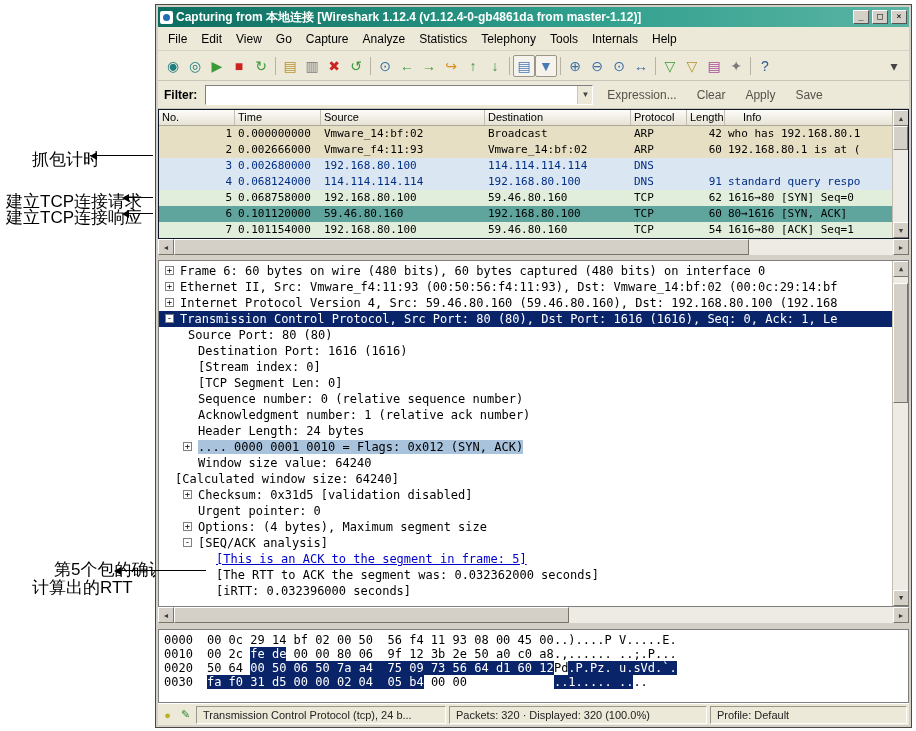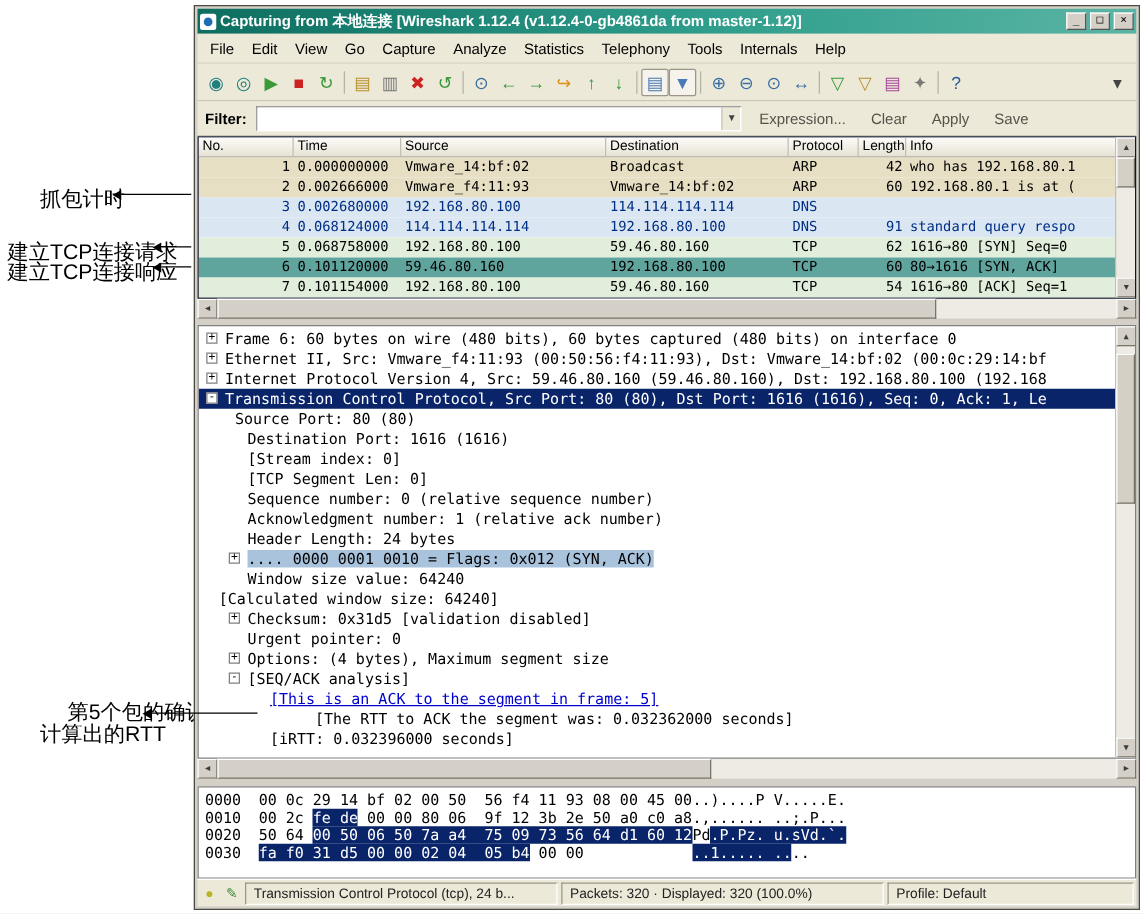--- a/index.html
+++ b/index.html
@@ -243,21 +243,21 @@
     </div>
 
     <div id="packet-list">
       <div id="pl-header">
           <div class="pl-hcell" style="width: 76px;">No.</div>
           <div class="pl-hcell" style="width: 86px;">Time</div>
           <div class="pl-hcell" style="width: 164px;">Source</div>
           <div class="pl-hcell" style="width: 146px;">Destination</div>
           <div class="pl-hcell" style="width: 56px;">Protocol</div>
           <div class="pl-hcell" style="width: 38px;">Length</div>
-          <div class="pl-hcell" style="width: 280px;">Info</div>
+          <div class="pl-hcell" style="width: 280px; margin-left: 15px;">Info</div>
         </div>
       <div id="pl-rows">
           <div class="pl-row arp">
             <div class="pl-cell" style="width: 76px; text-align: right;">1</div>
             <div class="pl-cell" style="width: 86px; text-align: left;">0.000000000</div>
             <div class="pl-cell" style="width: 164px; text-align: left;">Vmware_14:bf:02</div>
             <div class="pl-cell" style="width: 146px; text-align: left;">Broadcast</div>
             <div class="pl-cell" style="width: 56px; text-align: left;">ARP</div>
             <div class="pl-cell" style="width: 38px; text-align: right;">42</div>
             <div class="pl-cell" style="width: 280px; text-align: left;">who has 192.168.80.1</div>
@@ -349,21 +349,21 @@
           <div class="dt-line" style="padding-left: 39px;"><span class="dt-text">Acknowledgment number: 1    (relative ack number)</span></div>
           <div class="dt-line" style="padding-left: 39px;"><span class="dt-text">Header Length: 24 bytes</span></div>
           <div class="dt-line" style="padding-left: 39px;"><span class="dt-toggle" style="left: 24px;">+</span><span class="dt-text dt-field">.... 0000 0001 0010 = Flags: 0x012 (SYN, ACK)</span></div>
           <div class="dt-line" style="padding-left: 39px;"><span class="dt-text">Window size value: 64240</span></div>
           <div class="dt-line" style="padding-left: 16px;"><span class="dt-text">[Calculated window size: 64240]</span></div>
           <div class="dt-line" style="padding-left: 39px;"><span class="dt-toggle" style="left: 24px;">+</span><span class="dt-text">Checksum: 0x31d5 [validation disabled]</span></div>
           <div class="dt-line" style="padding-left: 39px;"><span class="dt-text">Urgent pointer: 0</span></div>
           <div class="dt-line" style="padding-left: 39px;"><span class="dt-toggle" style="left: 24px;">+</span><span class="dt-text">Options: (4 bytes), Maximum segment size</span></div>
           <div class="dt-line" style="padding-left: 39px;"><span class="dt-toggle" style="left: 24px;">-</span><span class="dt-text">[SEQ/ACK analysis]</span></div>
           <div class="dt-line" style="padding-left: 57px;"><span class="dt-text dt-link">[This is an ACK to the segment in frame: 5]</span></div>
-          <div class="dt-line" style="padding-left: 57px; margin-left: 36px;"><span class="dt-text">[The RTT to ACK the segment was: 0.032362000 seconds]</span></div>
+          <div class="dt-line" style="padding-left: 57px;"><span class="dt-text">[The RTT to ACK the segment was: 0.032362000 seconds]</span></div>
           <div class="dt-line" style="padding-left: 57px;"><span class="dt-text">[iRTT: 0.032396000 seconds]</span></div>
         </div>
       <div class="vscroll">
         <div class="sb-btn">▲</div>
         <div class="sb-track">
           <div class="sb-thumb" style="top:6px;height:120px;"></div>
         </div>
         <div class="sb-btn">▼</div>
       </div>
     </div>

